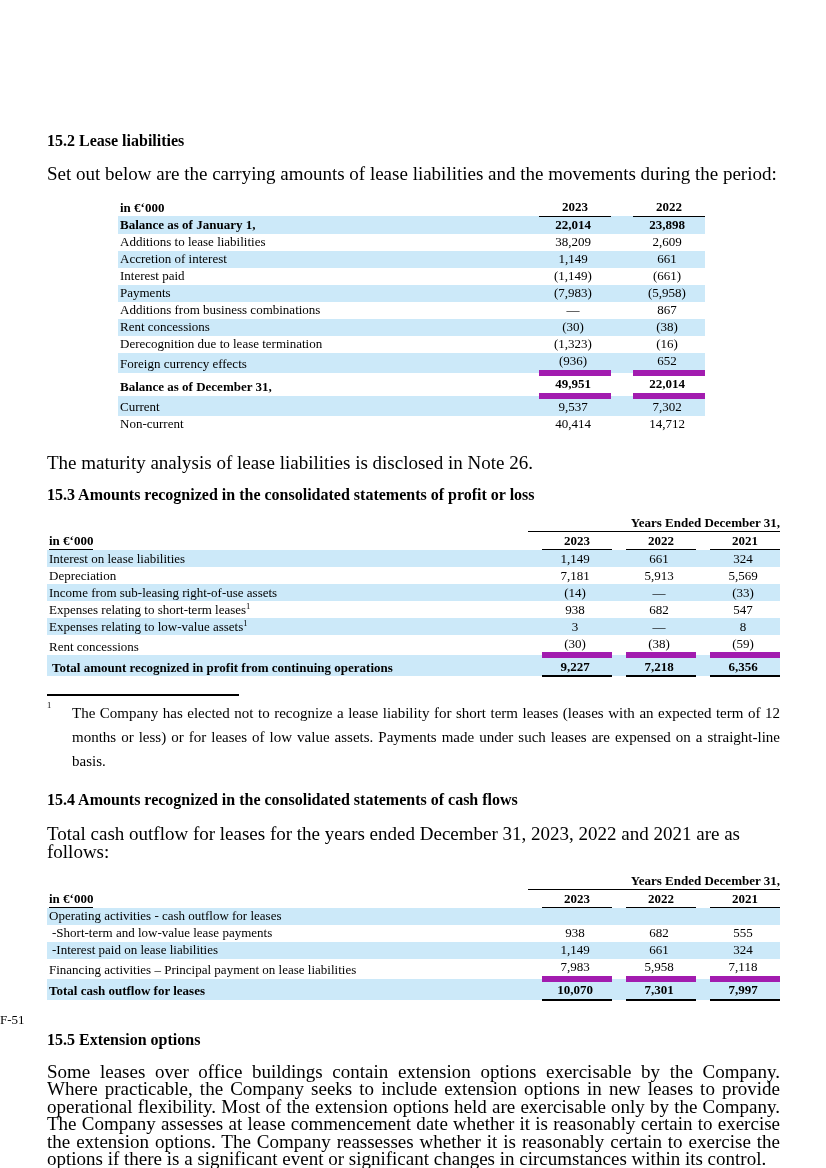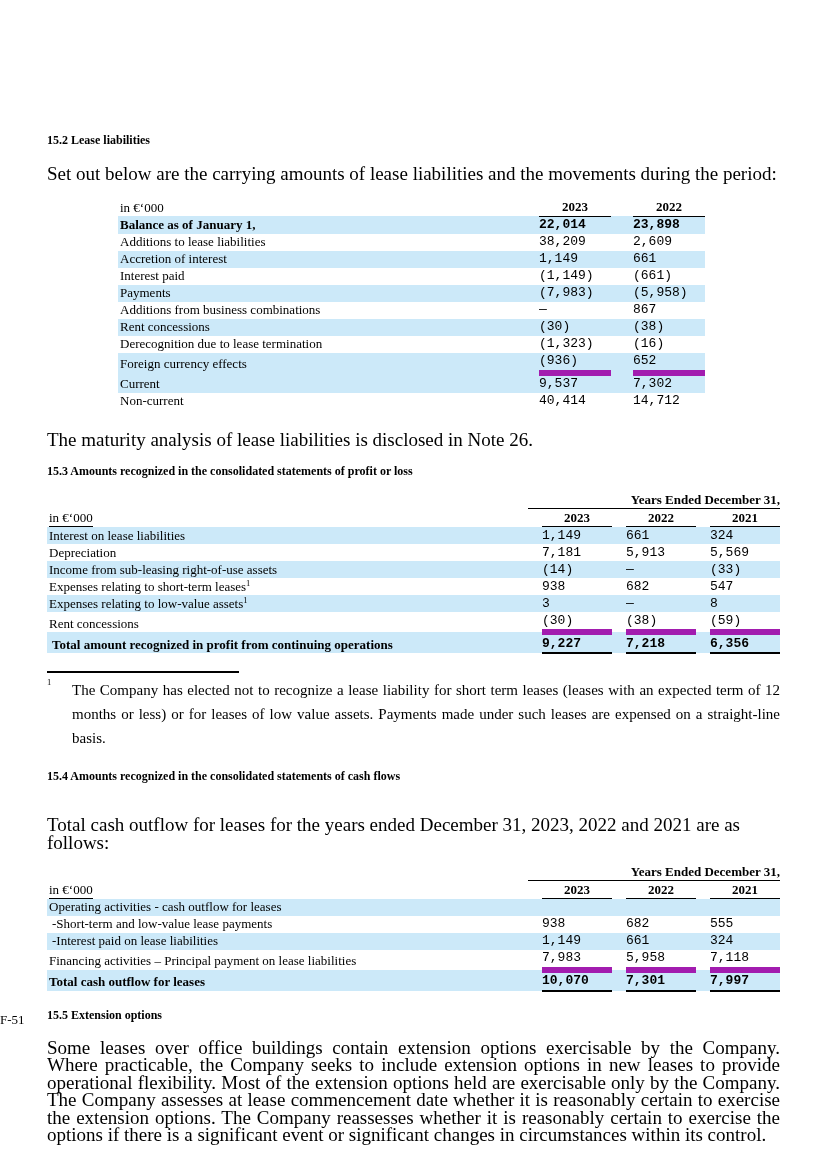--- a/index.html
+++ b/index.html
@@ -7,53 +7,53 @@
   html, body { background: #fff; }
   body {
     width: 826px; height: 1168px;
     font-family: "Liberation Serif", "DejaVu Serif", serif;
     font-size: 13px; color: #000;
     position: relative;
     overflow: hidden;
   }
   .page { padding: 133px 46px 0 47px; }
 
-  h2.sec-heading { font-size: 12px; font-weight: bold; line-height: 15px; }
+  h2.sec-heading { font-size: 16px; font-weight: bold; line-height: 15px; }
   p.body-text { font-size: 19px; line-height: 17.5px; }
   p.just { text-align: justify; }
 
   .mt-intro { margin-top: 17px; }
   .mt-table1 { margin-top: 16px; }
   .mt-note { margin-top: 21px; }
   .mt-h153 { margin-top: 16px; }
   .mt-table2 { margin-top: 12px; }
   .mt-h154 { margin-top: 19px; }
-  .mt-p154 { margin-top: 32px; }
+  .mt-p154 { margin-top: 18px; }
   .mt-table3 { margin-top: 12px; }
-  .mt-h155 { margin-top: 16px; }
+  .mt-h155 { margin-top: 31px; }
   .mt-p155 { margin-top: 16px; }
 
   .tbl-wrap1 { margin-left: 71px; width: 587px; }
   .tbl-wrap-full { width: 733px; }
 
   table.fin { border-collapse: collapse; table-layout: fixed; width: 100%; font-size: 13px; }
   table.fin td {
     padding: 0.5px 0; line-height: 16px; vertical-align: bottom;
     white-space: nowrap; overflow: hidden;
   }
   table.fin td.lbl { text-align: left; padding-left: 2px; }
   table.fin td.lbl.indent { padding-left: 5px; }
-  table.fin td.val { text-align: left; padding-right: 4px; font-family: Liberation Mono, monospace; }
+  table.fin td.val { text-align: center; padding-right: 4px; }
   table.fin td.yr { text-align: center; font-weight: bold; border-bottom: 1.5px solid #000; }
   table.fin td.ghdr { text-align: right; font-weight: bold; border-bottom: 1px solid #000; }
   table.fin tr.shaded td { background: var(--hl); }
   table.fin .bold { font-weight: bold; }
   table.fin td.rt { border-bottom: 6px solid #a21caf; }
   table.fin td.rk { border-bottom: 2.5px solid #000; }
-  table.fin .u { font-weight: normal; border-bottom: 1.5px solid #000; padding-bottom: 1px; margin-top: 24px; }
+  table.fin .u { font-weight: bold; border-bottom: 1.5px solid #000; padding-bottom: 1px; margin-top: 24px; }
   sup { font-size: 8.5px; vertical-align: super; line-height: 0; }
 
   .footnote-block { margin-top: 17px; }
   .footnote-rule { width: 192px; border-top: 2px solid #000; }
   .footnote { display: flex; margin-top: 5px; width: 733px; }
   .fn-marker { width: 25px; flex: 0 0 25px; }
   .fn-text { flex: 1; font-size: 15px; line-height: 24px; text-align: justify; }
 
   .page-footer { position: absolute; left: 0; top: 1012px; width: 826px; text-align: left; font-size: 13px; }
 </style>
@@ -139,20 +139,27 @@
             <td class="gap"></td>
             <td class="val">(16)</td>
           </tr>
           <tr class="shaded">
             <td class="lbl">Foreign currency effects</td>
             <td class="gap"></td>
             <td class="val rt">(936)</td>
             <td class="gap"></td>
             <td class="val rt">652</td>
           </tr>
+          <tr>
+            <td class="lbl bold">Balance as of December 31,</td>
+            <td class="gap"></td>
+            <td class="val bold rt">49,951</td>
+            <td class="gap"></td>
+            <td class="val bold rt">22,014</td>
+          </tr>
           <tr class="shaded">
             <td class="lbl">Current</td>
             <td class="gap"></td>
             <td class="val">9,537</td>
             <td class="gap"></td>
             <td class="val">7,302</td>
           </tr>
           <tr>
             <td class="lbl">Non-current</td>
             <td class="gap"></td>

